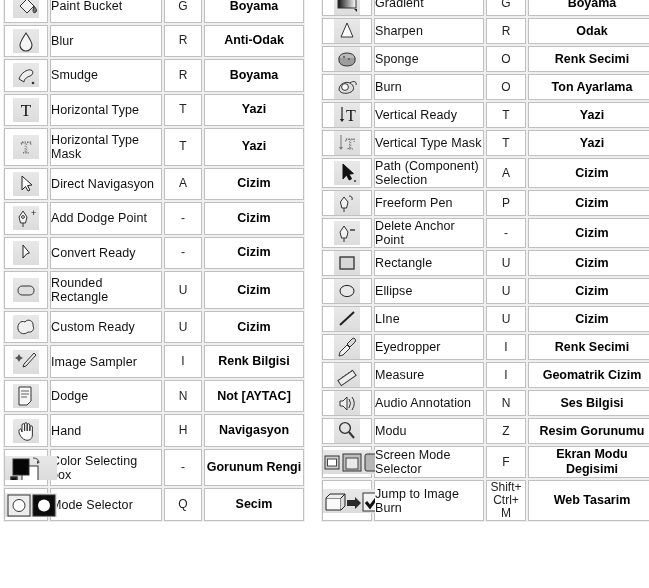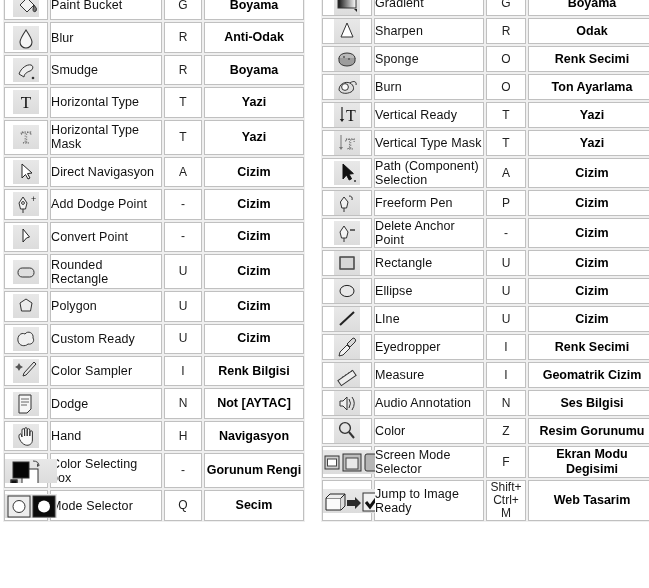--- a/index.html
+++ b/index.html
@@ -142,56 +142,48 @@
                   </g>
                 </svg></span></td>
             <td class="name-cell">Add Dodge Point</td>
             <td class="key-cell">-</td>
             <td class="cat-cell">Cizim</td>
           </tr>
           <tr>
             <td class="icon-cell"><span class="chip"><svg width="26" height="24">
                   <path d="M10 4 L10 17 L13.5 13 L16.5 12 Z" fill="#fff" stroke="#222"></path>
                 </svg></span></td>
-            <td class="name-cell">Convert Point</td>
+            <td class="name-cell">Convert Ready</td>
             <td class="key-cell">-</td>
             <td class="cat-cell">Cizim</td>
           </tr>
           <tr>
             <td class="icon-cell"><span class="chip"><svg width="26" height="24">
                   <rect x="5" y="8" width="16" height="9" rx="4.2" ry="4.2" fill="#dedede" stroke="#333"></rect>
                 </svg></span></td>
             <td class="name-cell">Rounded Rectangle</td>
-            <td class="key-cell">U</td>
-            <td class="cat-cell">Cizim</td>
-          </tr>
-          <tr>
-            <td class="icon-cell"><span class="chip"><svg width="26" height="24">
-                  <path d="M13 5 L19 9 L17.5 17 L8.5 17 L7 9 Z" fill="#ececec" stroke="#333"></path>
-                </svg></span></td>
-            <td class="name-cell">Polygon</td>
             <td class="key-cell">U</td>
             <td class="cat-cell">Cizim</td>
           </tr>
           <tr>
             <td class="icon-cell"><span class="chip"><svg width="26" height="24">
                   <path d="M5 14 C4 9 8 5 12 7 C15 3 21 6 20 11 C22 14 19 18 15 17 C12 20 6 19 5 14 Z" fill="#f0f0f0" stroke="#333"></path>
                 </svg></span></td>
             <td class="name-cell">Custom Ready</td>
             <td class="key-cell">U</td>
             <td class="cat-cell">Cizim</td>
           </tr>
           <tr>
             <td class="icon-cell"><span class="chip"><svg width="26" height="24">
                   <g transform="translate(2,1)">
                     <path d="M19 2 L21 4 L11 15 L8 16 L9 13 Z" fill="#e6e6e6" stroke="#333"></path>
                     <path d="M4 3 l1.4 2.6 L8 7 L5.4 8.4 L4 11 L2.6 8.4 L0 7 L2.6 5.6 Z" fill="#555"></path>
                   </g>
                 </svg></span></td>
-            <td class="name-cell">Color Sampler</td>
+            <td class="name-cell">Image Sampler</td>
             <td class="key-cell">I</td>
             <td class="cat-cell">Renk Bilgisi</td>
           </tr>
           <tr>
             <td class="icon-cell"><span class="chip"><svg width="26" height="24">
                   <g transform="translate(6,3)">
                     <path d="M0 0 H12 V14 L8 18 H0 Z" fill="#f6f6f6" stroke="#333"></path>
                     <path d="M2 4 H10 M2 7 H10 M2 10 H8" stroke="#555" stroke-width="0.9"></path>
                   </g>
                 </svg></span></td>
@@ -404,21 +396,21 @@
                 </svg></span></td>
             <td class="name-cell">Audio Annotation</td>
             <td class="key-cell">N</td>
             <td class="cat-cell">Ses Bilgisi</td>
           </tr>
           <tr>
             <td class="icon-cell"><span class="chip"><svg width="26" height="24">
                   <circle cx="11" cy="9" r="5.4" fill="none" stroke="#333" stroke-width="1.4"></circle>
                   <path d="M15 13 L20 19" stroke="#333" stroke-width="2"></path>
                 </svg></span></td>
-            <td class="name-cell">Color</td>
+            <td class="name-cell">Modu</td>
             <td class="key-cell">Z</td>
             <td class="cat-cell">Resim Gorunumu</td>
           </tr>
           <tr>
             <td class="icon-cell"><span class="chip wide"><svg width="60" height="26">
                   <g transform="translate(2,3)">
                     <rect x="0" y="3" width="14" height="13" fill="#cfcfcf" stroke="#333"></rect>
                     <rect x="2.5" y="6" width="9" height="7" fill="#fff" stroke="#444"></rect>
                     <rect x="18" y="1" width="18" height="17" fill="#bdbdbd" stroke="#333"></rect>
                     <rect x="21" y="5" width="12" height="11" fill="#e9e9e9" stroke="#444"></rect>
@@ -433,21 +425,21 @@
             <td class="icon-cell"><span class="chip wide"><svg width="62" height="28">
                   <g transform="translate(2,3)">
                     <path d="M1 6 H16 V18 H1 Z" fill="#fafafa" stroke="#222"></path>
                     <path d="M1 6 L5 2 H20 L16 6" fill="#ededed" stroke="#222"></path>
                     <path d="M16 6 L20 2 V14 L16 18" fill="#dcdcdc" stroke="#222"></path>
                     <path d="M22 8 H30 V5 L36 11 L30 17 V14 H22 Z" fill="#2b2b2b"></path>
                     <rect x="38" y="1" width="18" height="18" fill="#f2f2f2" stroke="#333"></rect>
                     <path d="M41 10 L45 15 L54 3" stroke="#111" stroke-width="3" fill="none"></path>
                   </g>
                 </svg></span></td>
-            <td class="name-cell">Jump to Image Ready</td>
+            <td class="name-cell">Jump to Image Burn</td>
             <td class="key-cell tiny">Shift+ Ctrl+ M</td>
             <td class="cat-cell">Web Tasarim</td>
           </tr>
         </tbody>
     </table>
 
   </div>
 </div>
 
 </body></html>

